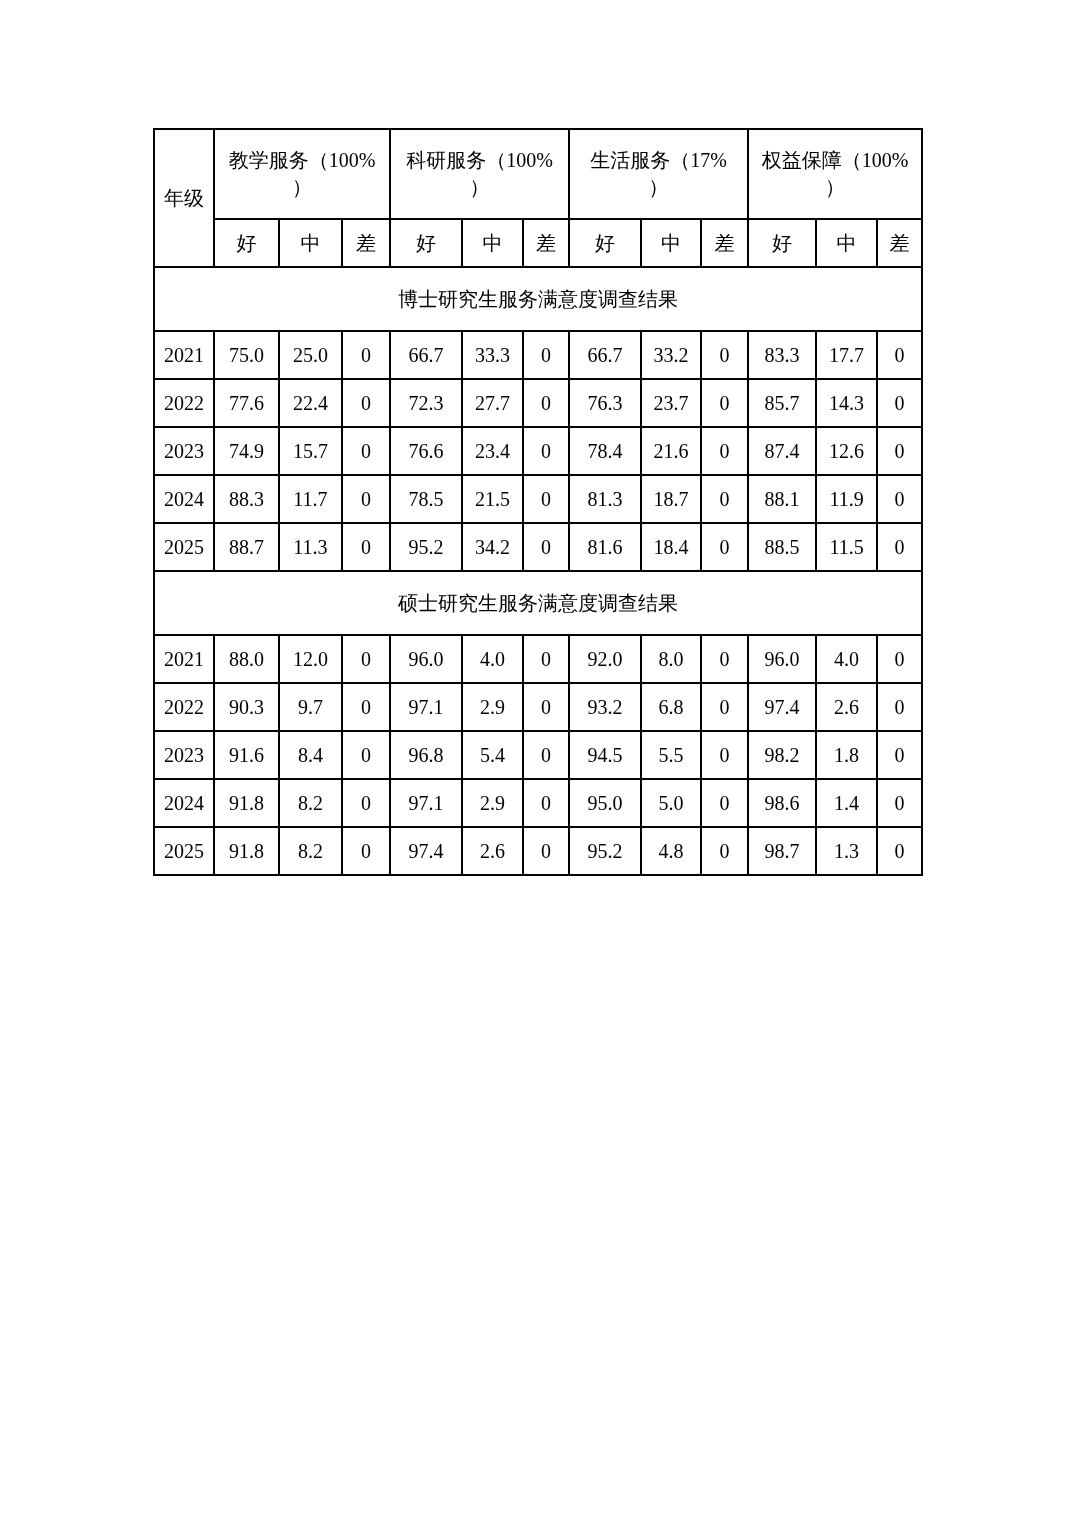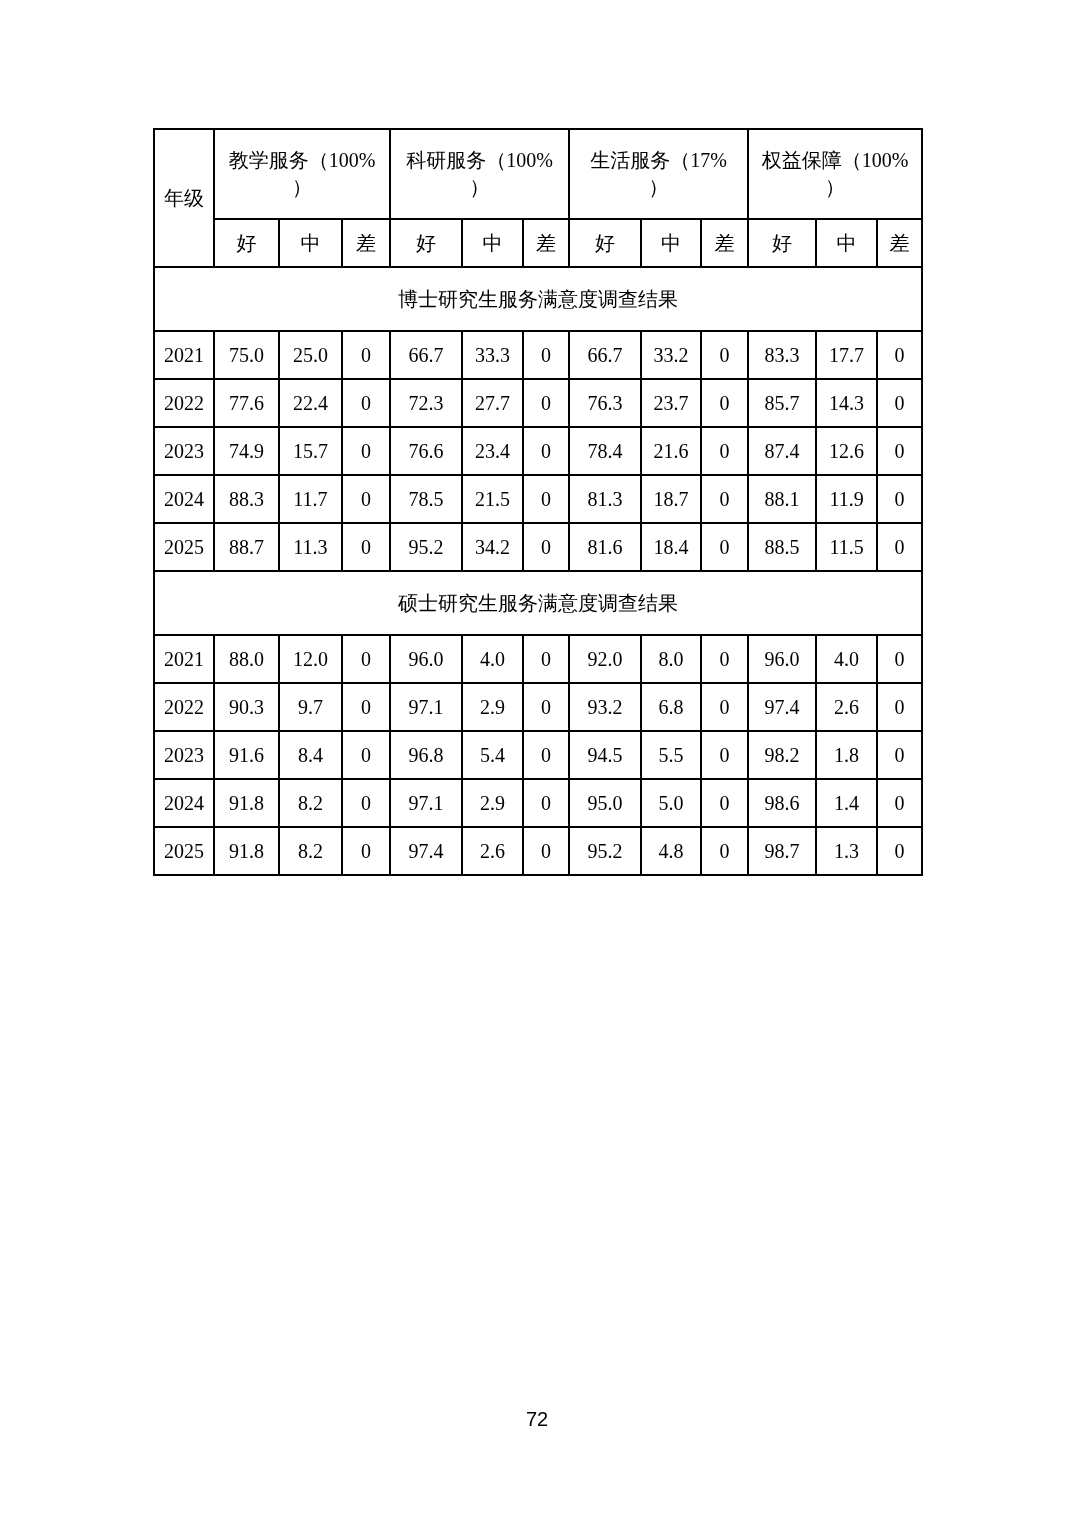--- a/index.html
+++ b/index.html
@@ -263,14 +263,13 @@
             <td>95.2</td>
             <td>4.8</td>
             <td>0</td>
             <td>98.7</td>
             <td>1.3</td>
             <td>0</td>
           </tr>
         </tbody>
     </table>
   </div>
-  <div class="page-number">72</div>
 </div>
 
 </body></html>

